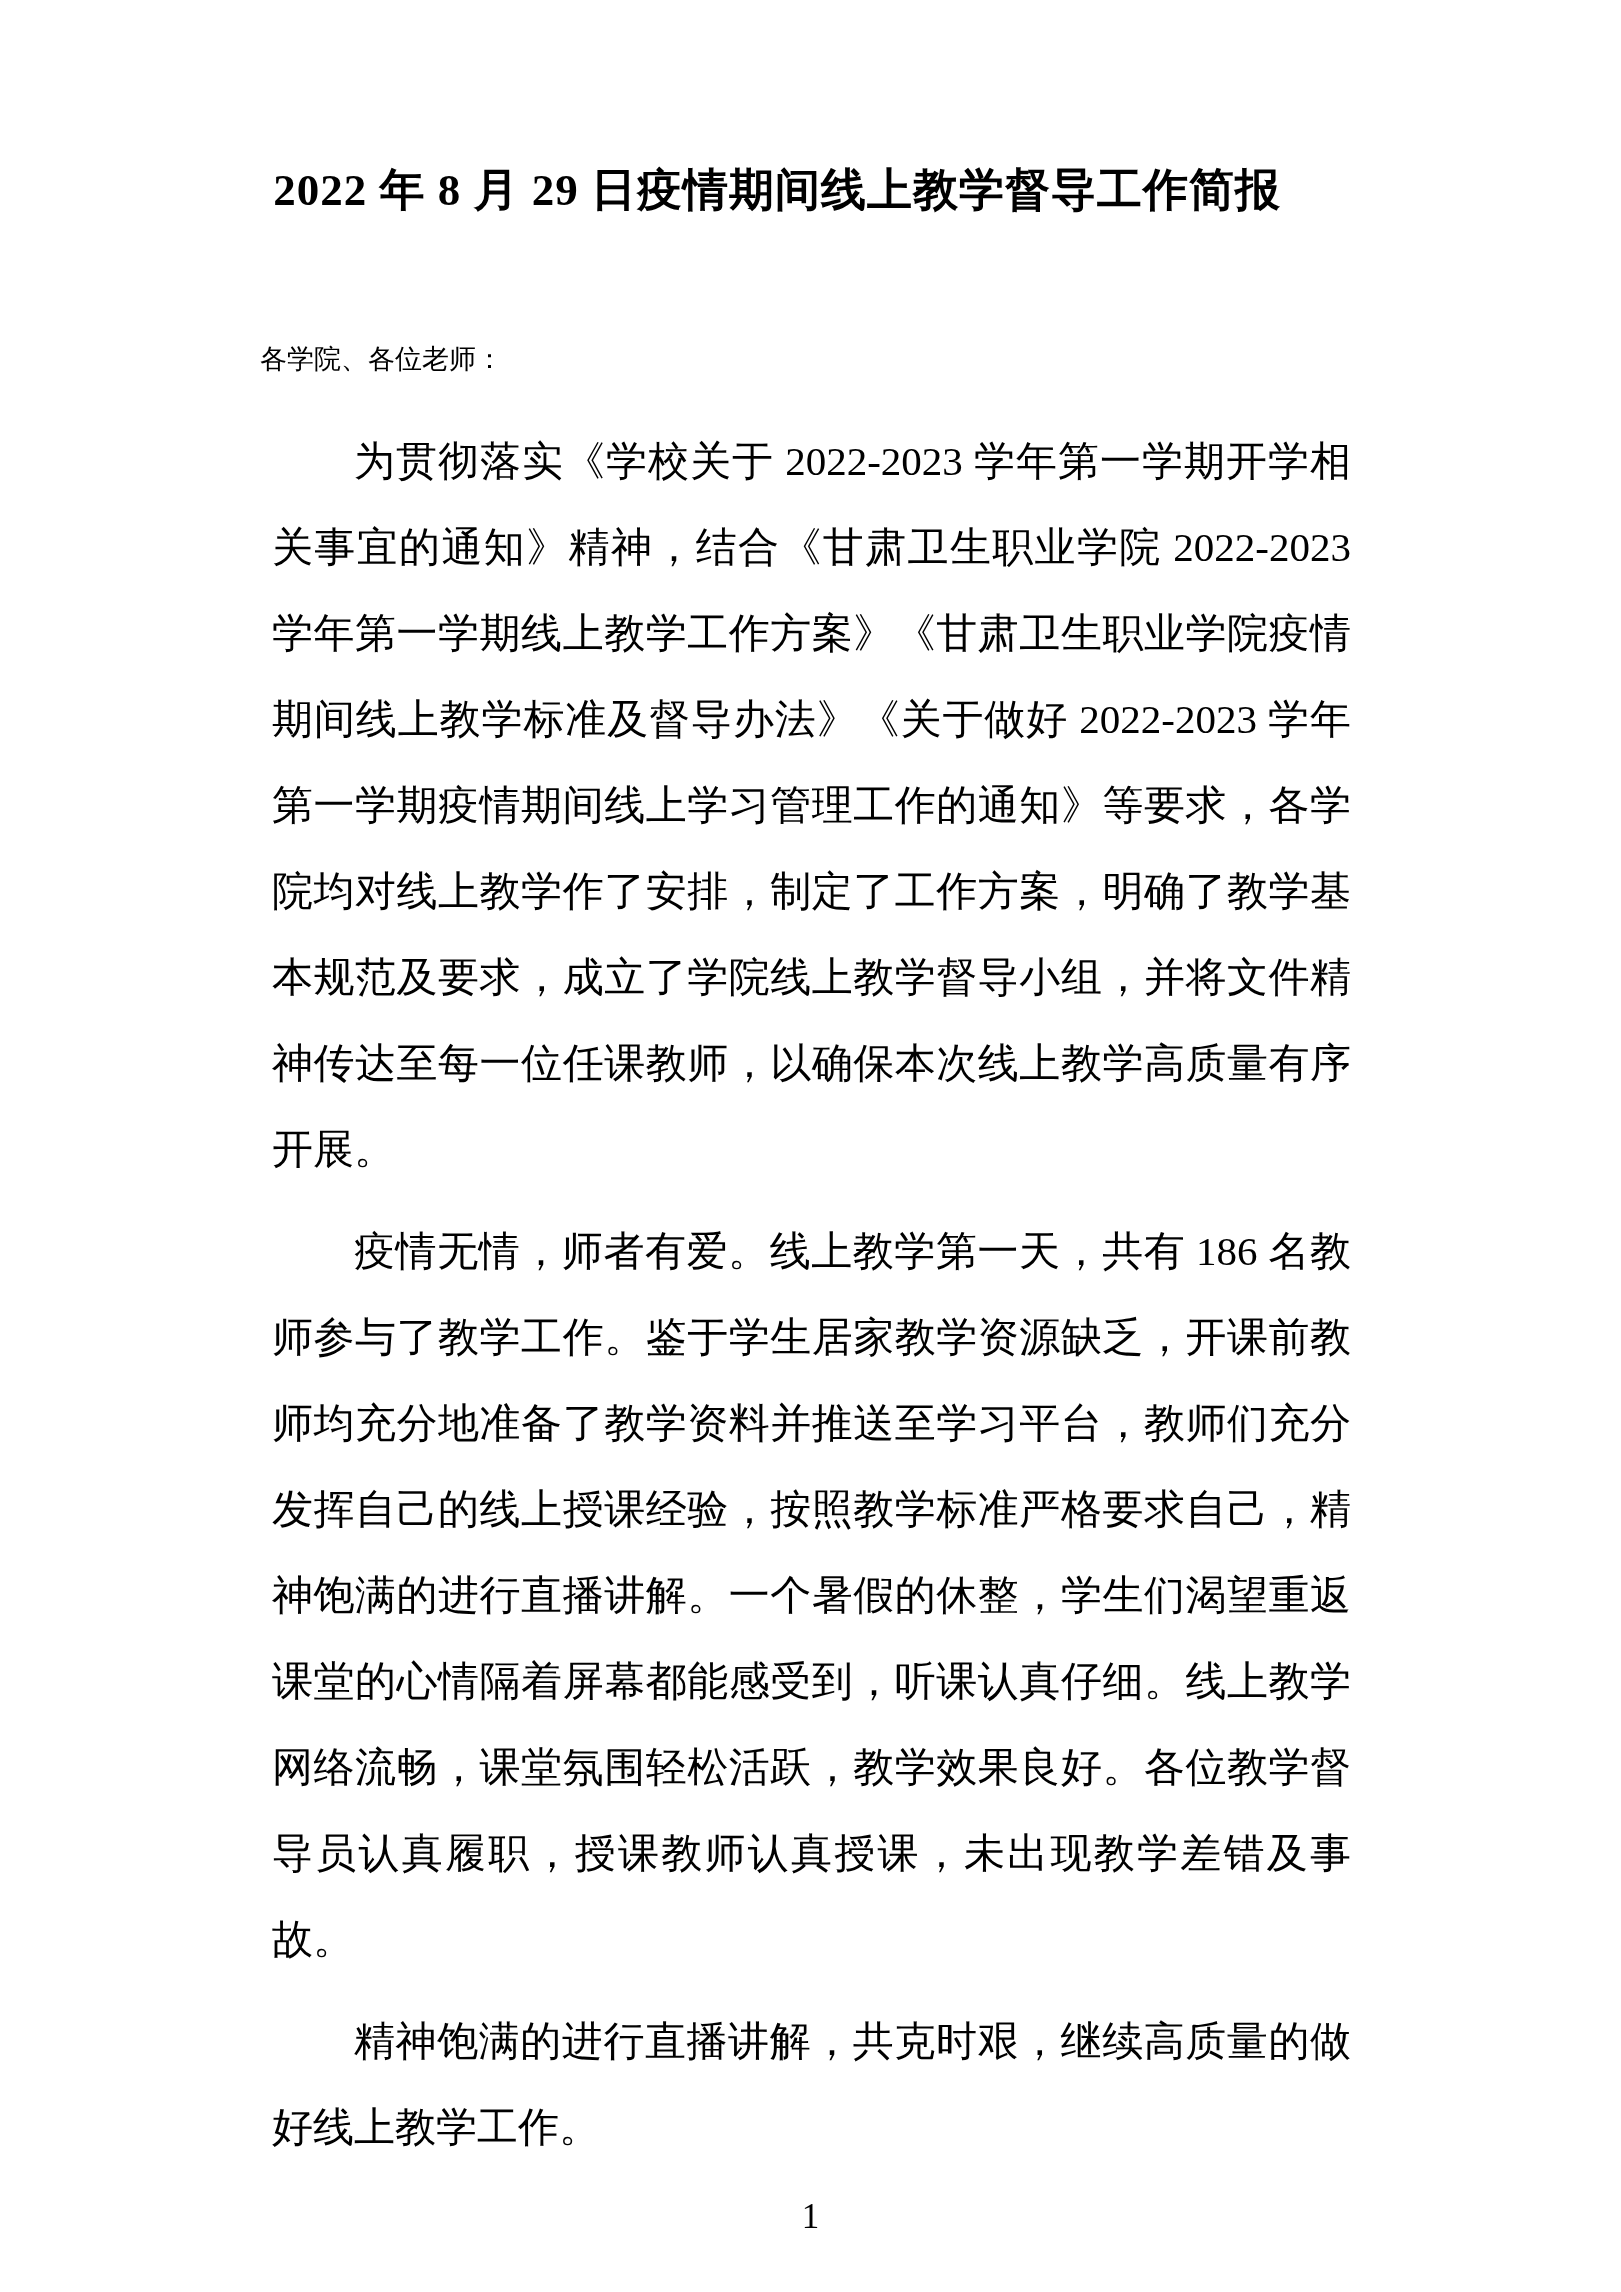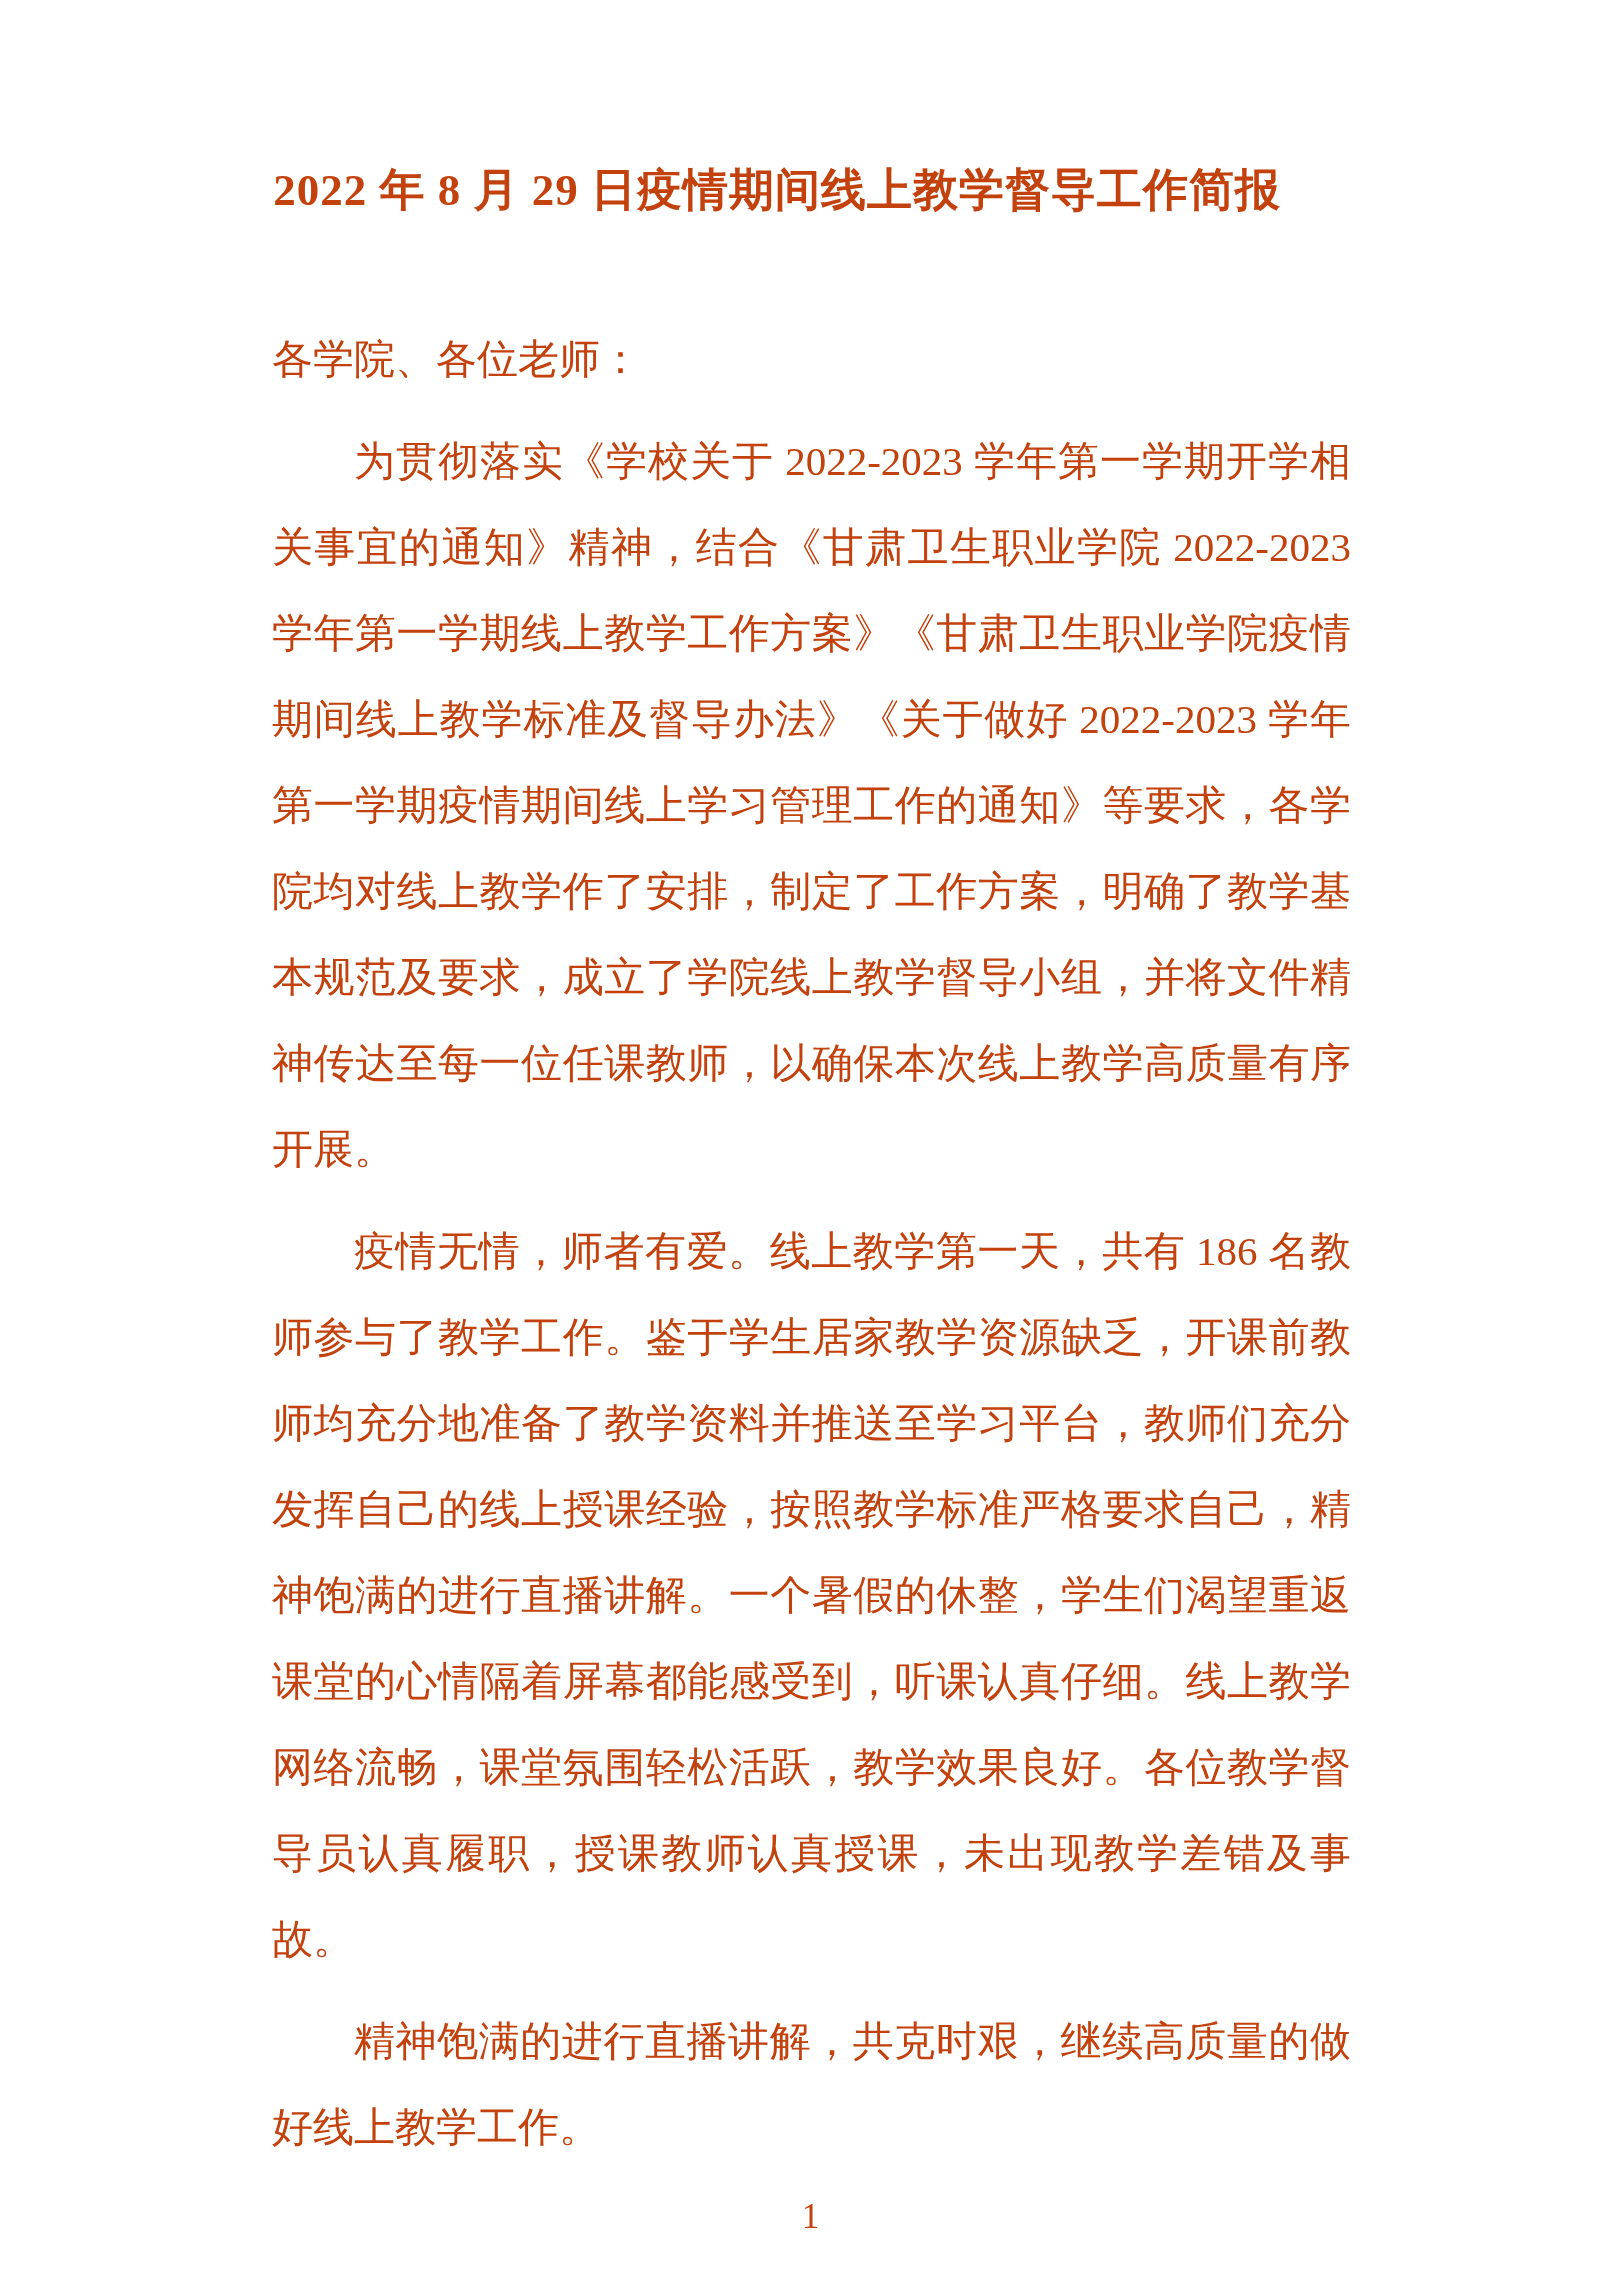--- a/index.html
+++ b/index.html
@@ -6,42 +6,42 @@
     margin: 0;
     padding: 0;
     background: #ffffff;
   }
   .page {
     position: relative;
     width: 1599px;
     height: 2293px;
     margin: 0 auto;
     background: #ffffff;
-    color: #c2410c;
+    color: #000000;
     box-sizing: border-box;
     padding: 155px 243px 8px 245px;
     font-family: "Liberation Serif", "DejaVu Serif", serif;
     overflow: hidden;
   }
   .title {
     font-size: 45px;
     font-weight: bold;
     line-height: 71px;
     text-align: center;
     margin: 0;
     padding-right: 69px; 
     letter-spacing: 1px;
   }
   .body-text {
     margin-top: 90px;
   }
   .salutation {
-    font-size: 41px;
+    font-size: 27px;
     line-height: 86px;
-    margin: 16px;
+    margin: 4px;
     text-align: justify;
   }
   .para {
     font-size: 41px;
     line-height: 86px;
     margin: 16px;
     text-align: justify;
     text-indent: 2em;
   }
   .page-number {

